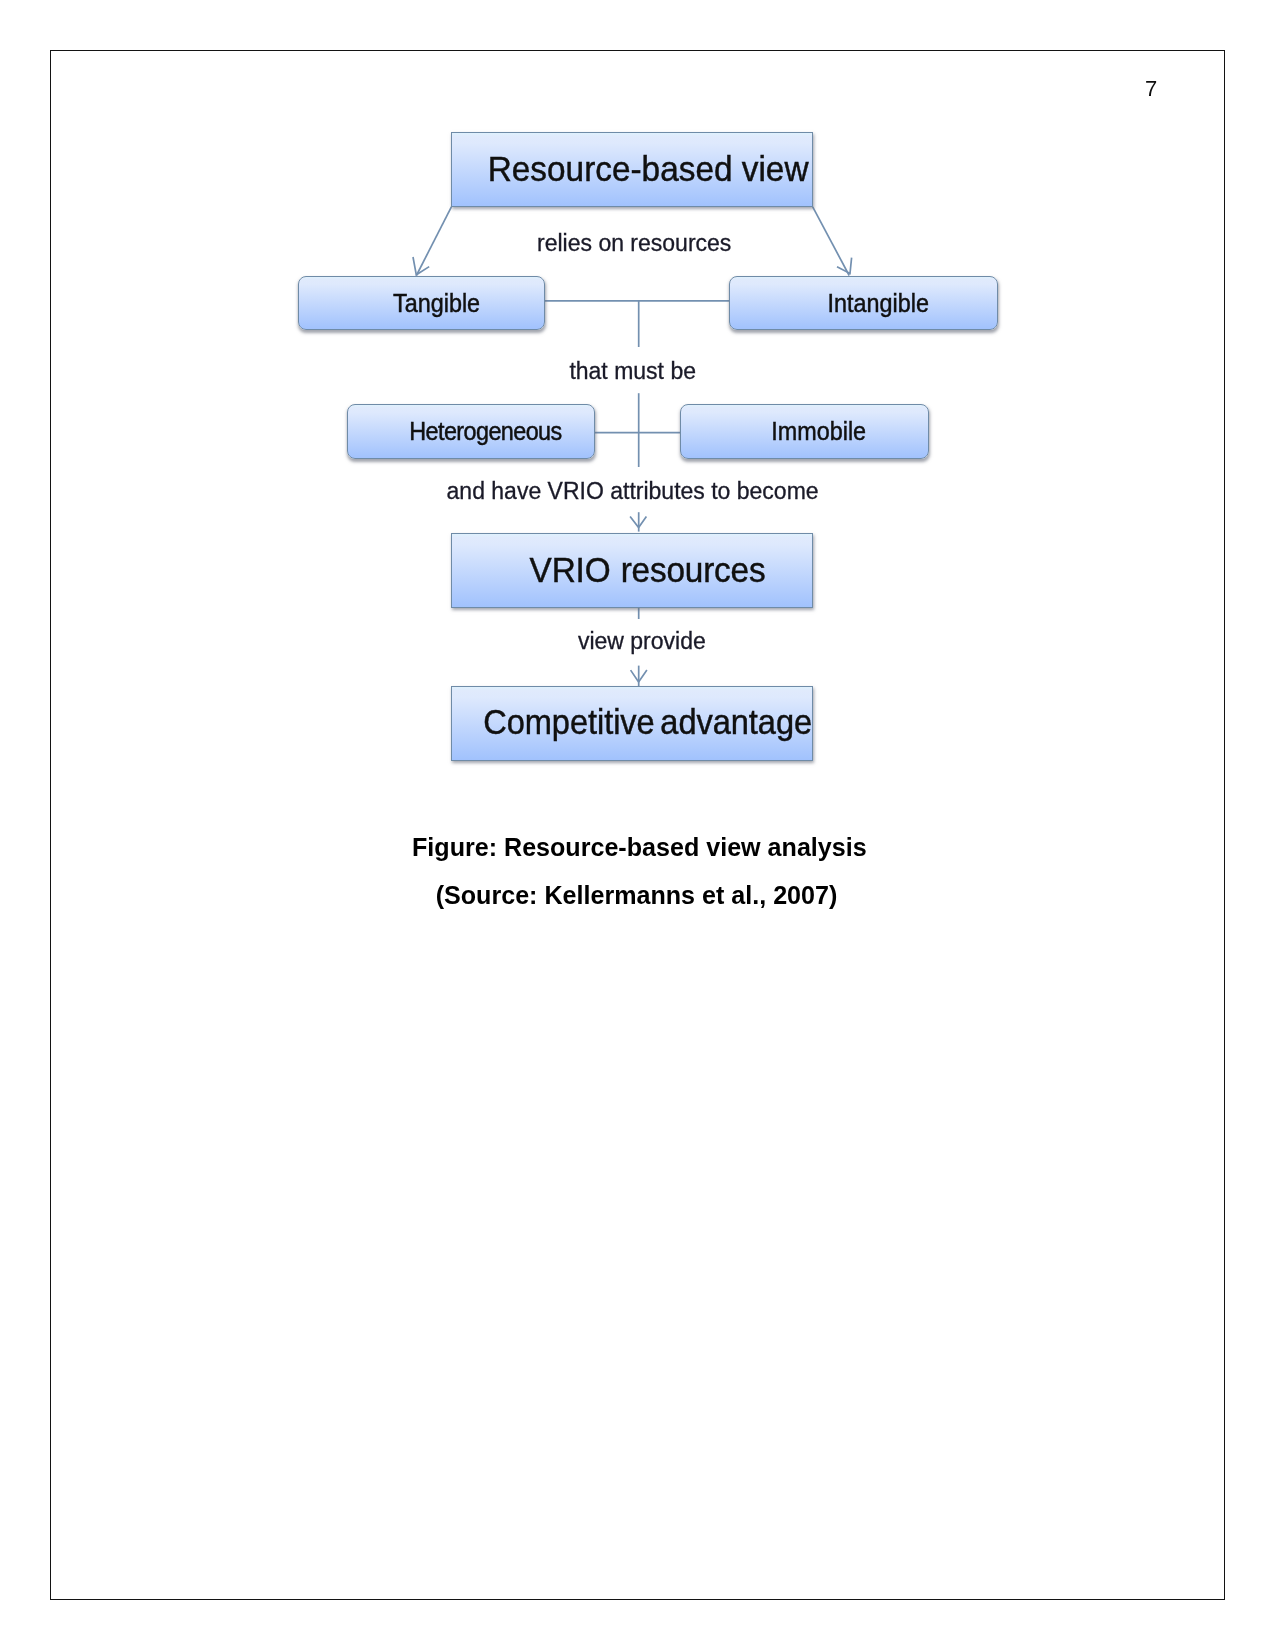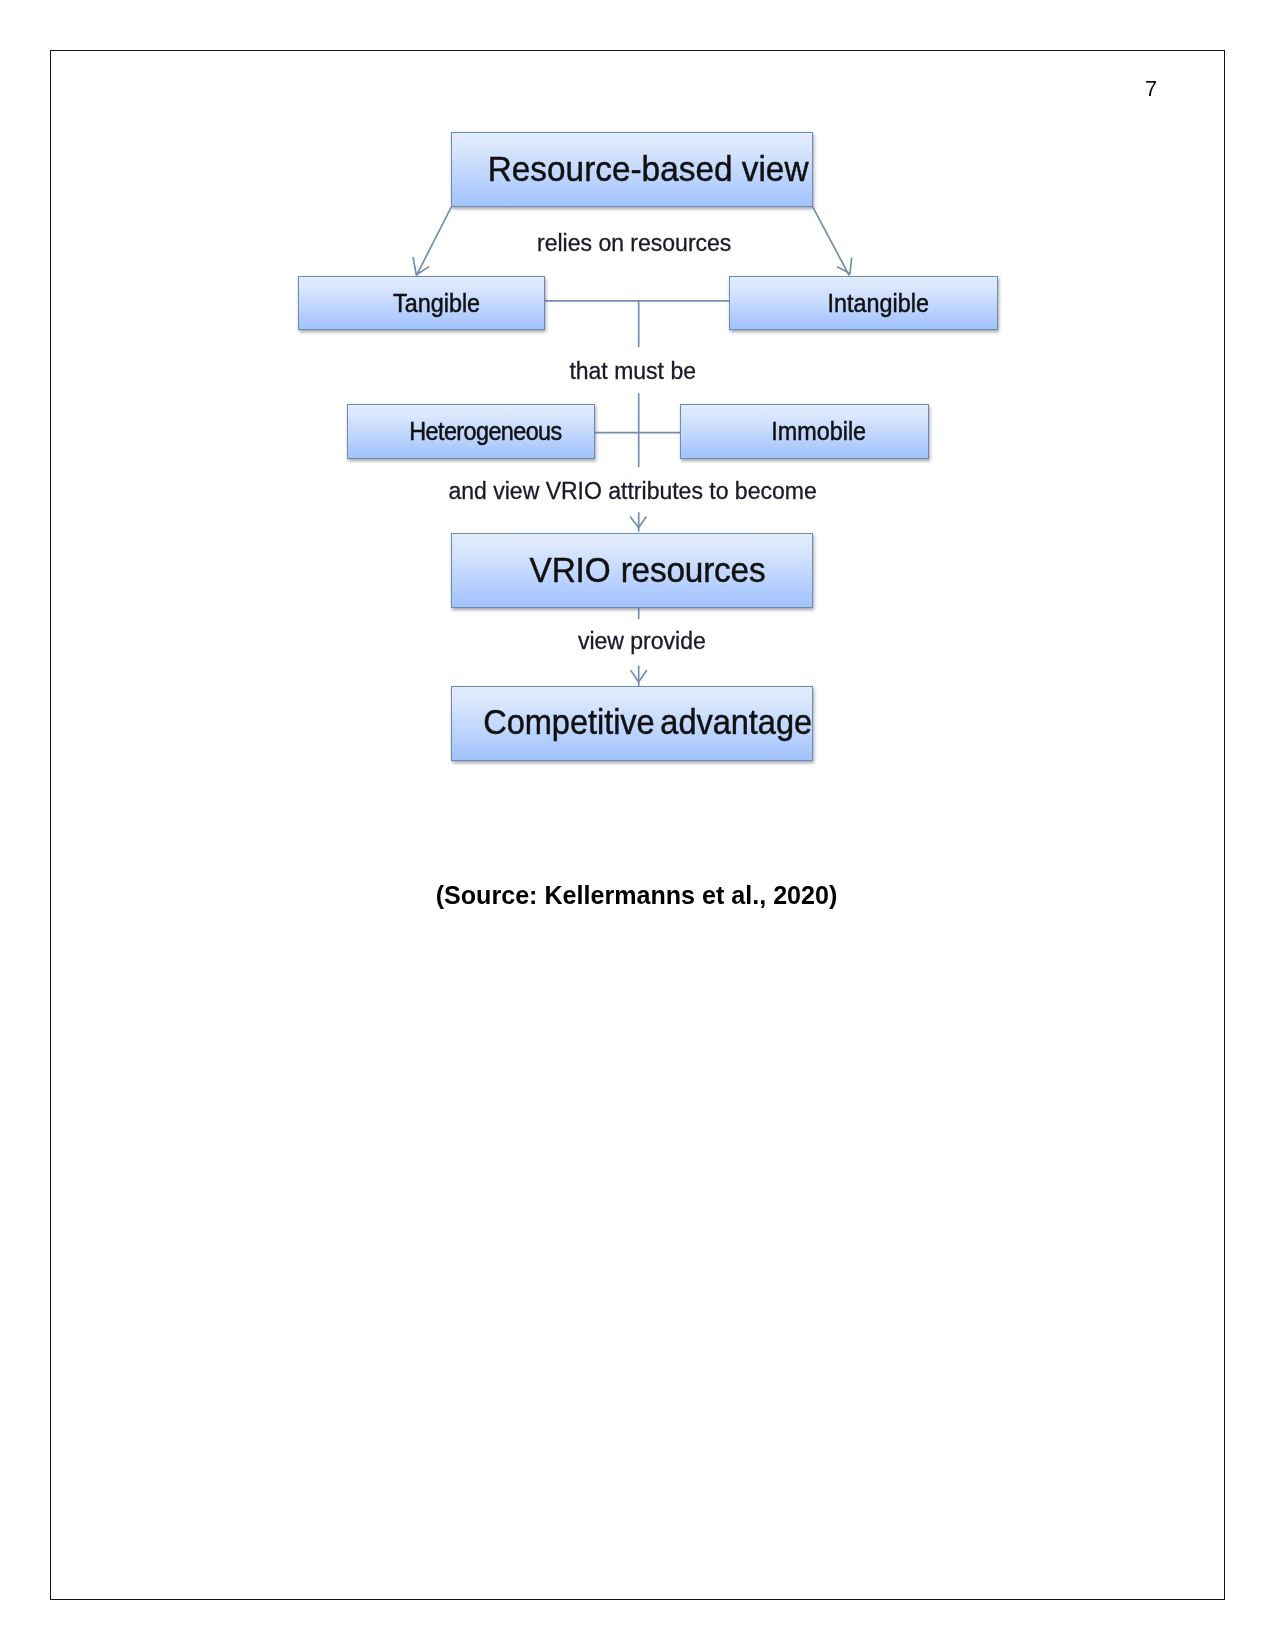--- a/index.html
+++ b/index.html
@@ -65,21 +65,21 @@
     padding-left: 32px;
   }
   .dbox .txt { display:block; white-space:nowrap; -webkit-text-stroke: 0.45px #0d0d0d; }
   .dbox-lg .txt { font-size: 35.8px; transform: scaleX(0.932); }
   .dbox-sm .txt { font-size: 25.0px; transform: scaleX(0.935); }
   .dbox .txt.tight { word-spacing: -3.6px; letter-spacing: -0.06px; transform: scaleX(0.91); }
   .dbox .txt.dn1 { margin-top: 0.2px; }
   .dbox .txt.dn2 { margin-top: 0.4px; }
   .dbox .txt.ws2 { letter-spacing: -0.2px; word-spacing: 1.2px; }
   .dbox .txt.up1 { margin-top: -2.4px; }
-  .dbox-sm { padding-right: 3.2px; }
+  .dbox-sm { padding-right: 3.2px; border-radius: 8px; }
   .dbox-sm .txt.narrow { letter-spacing: -0.62px; }
   .dbox-sm .txt { margin-top: 0.8px; }
 
   .conn-label {
     position: absolute;
     text-align: center;
     color: #1a1a28;
     font-size: 23px;
     white-space: nowrap;
     -webkit-text-stroke: 0.3px #1a1a28;
@@ -150,18 +150,19 @@
       </div>
     <div class="dbox dbox-lg" style="left:451.4px; top:532.6px; width:361.2px; height:75.0px;">
         <span class="txt dn2 ws2">VRIO resources</span>
       </div>
     <div class="dbox dbox-lg" style="left:451.0px; top:686.3px; width:362.0px; height:75.0px;">
         <span class="txt tight up1">Competitive advantage</span>
       </div>
 
     <div class="conn-label" style="left:434.2px; top:229.6px; width:400px;">relies on resources</div>
     <div class="conn-label" style="left:432.7px; top:357.6px; width:400px;">that must be</div>
-    <div class="conn-label" style="left:432.6px; top:477.6px; width:400px;">and view VRIO attributes to become</div>
+    <div class="conn-label" style="left:432.6px; top:477.6px; width:400px;">and have VRIO attributes to become</div>
     <div class="conn-label" style="left:441.8px; top:627.6px; width:400px;">view provide</div>
   </div>
 
-  <div class="caption" style="left:430px; top:880.5px; width:413px;">(Source: Kellermanns et al., 2020)</div>
+  <div class="caption" style="left:412px; top:832.5px; width:451px;">Figure: Resource-based view analysis</div>
+  <div class="caption" style="left:430px; top:880.5px; width:413px;">(Source: Kellermanns et al., 2007)</div>
 </div>
 
 </body></html>

